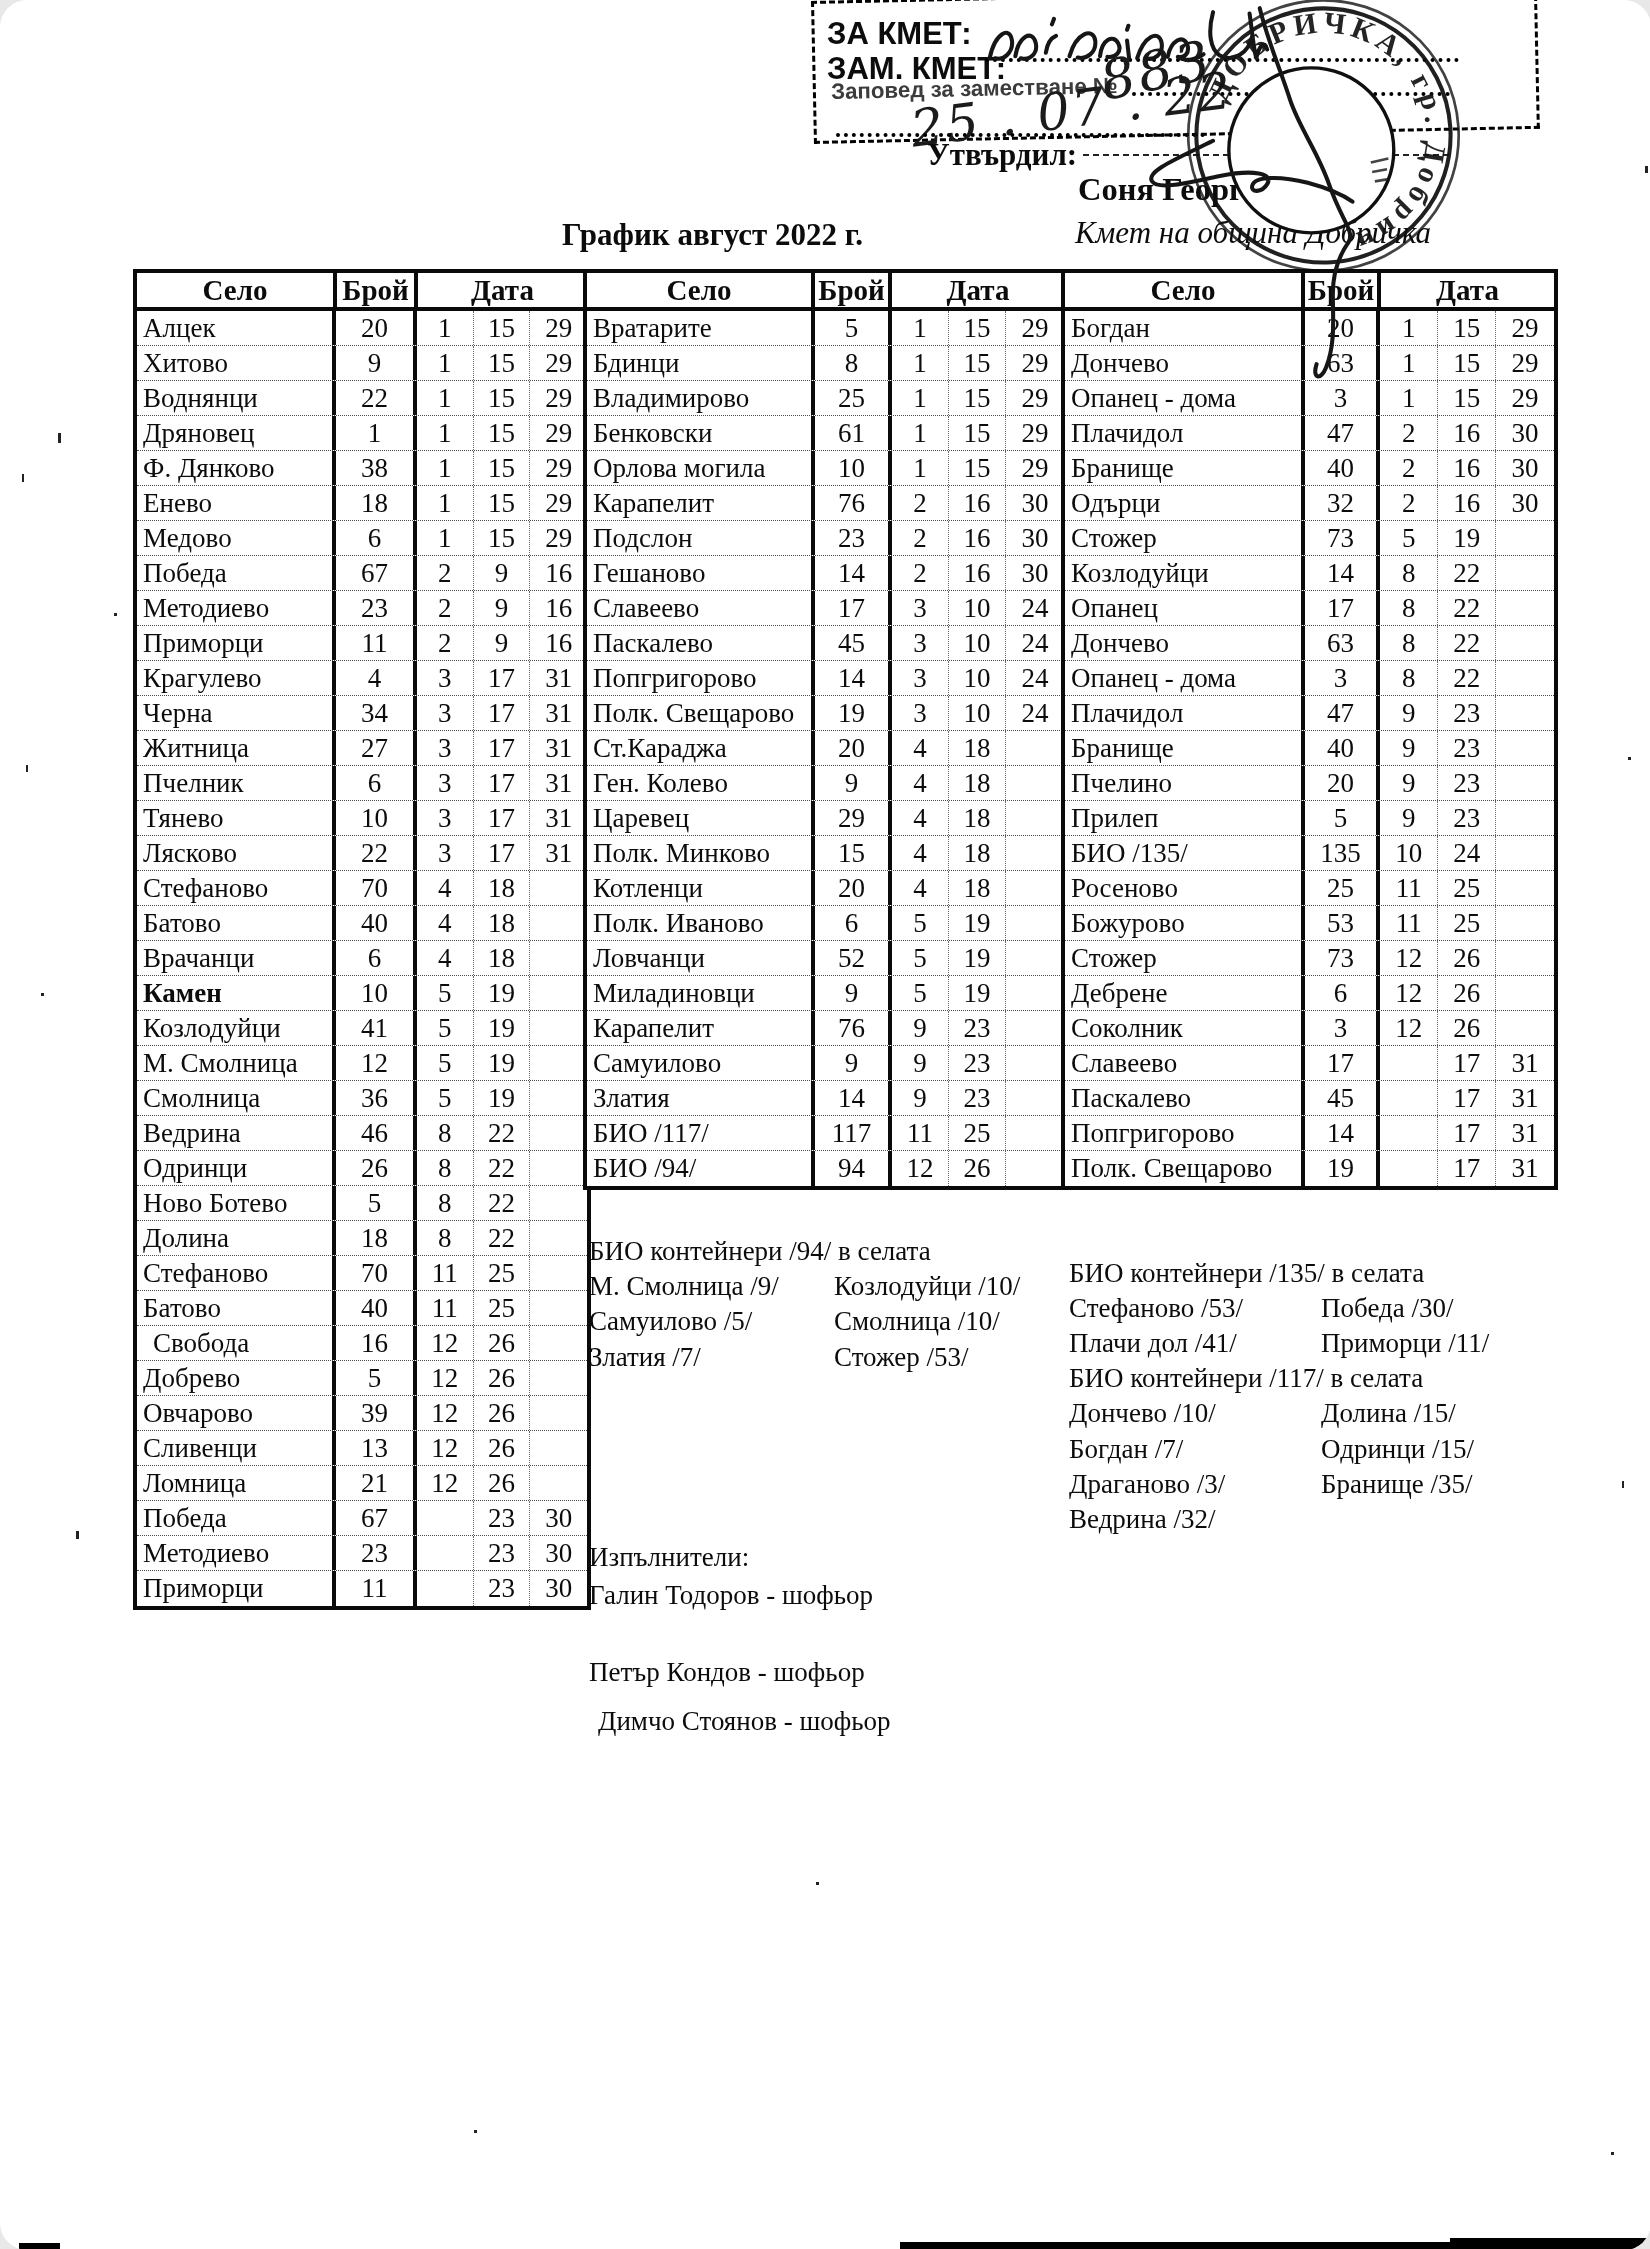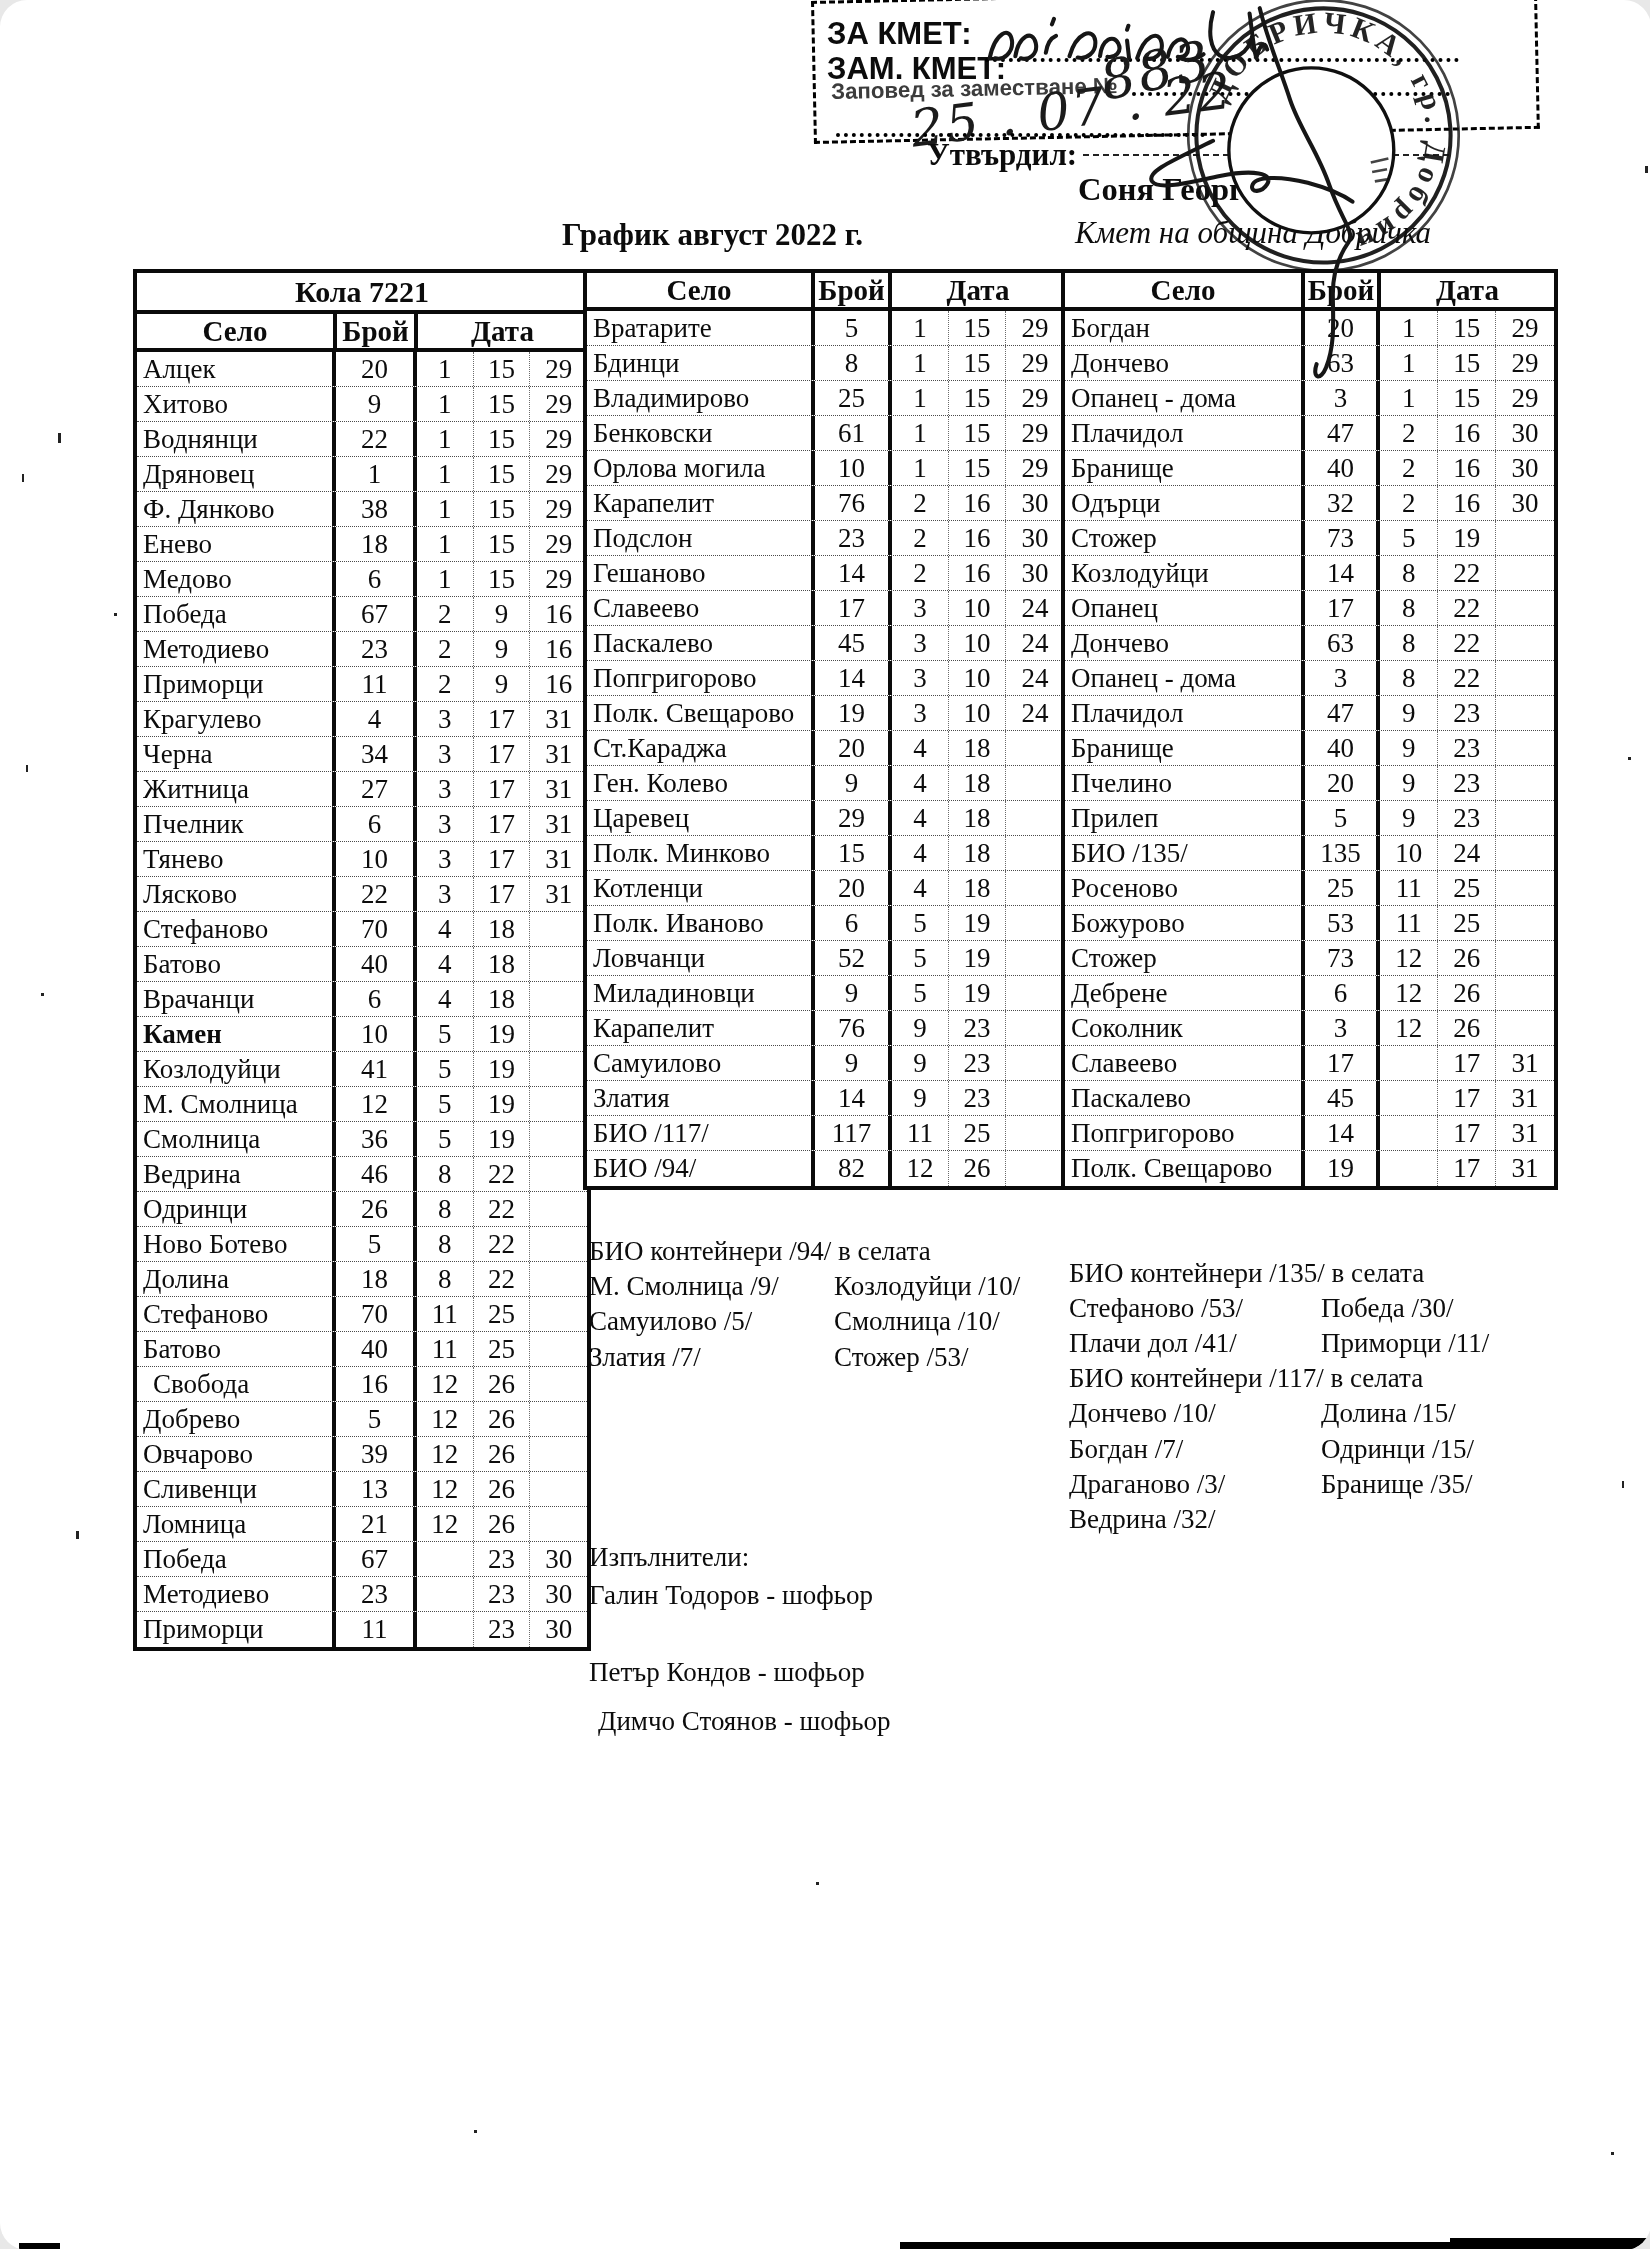--- a/index.html
+++ b/index.html
@@ -86,21 +86,20 @@
       <path d="M 1462 86 C 1470 48 1492 38 1495 60 C 1497 78 1482 90 1470 86 M 1500 83 C 1505 53 1525 43 1530 63 C 1534 80 1520 90 1508 86 M 1545 78 Q 1548 58 1560 53 M 1554 36 l 3 -8 M 1580 83 C 1590 48 1615 40 1618 60 C 1620 78 1605 88 1592 85 M 1625 83 C 1628 58 1645 50 1652 64 C 1658 76 1648 86 1636 84 M 1665 60 L 1668 86 M 1665 44 l 2 -6 M 1680 86 C 1690 53 1712 43 1716 63 C 1719 80 1705 90 1692 86 M 1725 84 C 1730 60 1748 50 1754 66 C 1758 78 1750 86 1740 84 C 1752 92 1768 88 1778 80 M 1792 18 C 1784 48 1788 73 1802 82 C 1822 93 1845 78 1850 53 M 1846 20 C 1850 48 1852 73 1856 86 C 1860 68 1868 58 1872 73"></path>
 
       <path d="M 1792 208 C 1742 233 1692 253 1702 268 C 1712 282 1762 268 1802 260 C 1852 250 1882 256 1872 272 C 1864 285 1847 285 1850 274 C 1854 260 1892 260 1932 270 C 1962 278 1984 288 1998 298"></path>
 
       <path d="M 1861 12 C 1872 58 1892 104 1906 148 C 1920 190 1948 226 1964 274 C 1982 326 2002 342 1992 358 C 1978 378 1969 400 1969 434 C 1969 470 1973 508 1959 543 C 1951 563 1938 559 1945 538"></path>
     </g>
   </svg>
 
   <div id="tables-root">
       <div class="sec" style="left: 133px; width: 450px;">
-        <div class="kola">Кола 7221</div>
         <div class="heads">
           <div class="hcell hsep" style="width: 200px;">Село</div>
           <div class="hcell hsep" style="width: 81px;">Брой</div>
           <div class="hcell" style="flex: 1 1 0%;">Дата</div>
         </div>
         <div class="trow">
           <div class="cell cv" style="width: 200px;">Алцек</div>
           <div class="cell cb" style="width: 81px;">20</div>
           <div class="cell cd cdsep" style="width: 57px;">1</div>
           <div class="cell cd cdsep" style="width: 57px;">15</div>
@@ -528,21 +527,21 @@
         </div>
         <div class="trow">
           <div class="cell cv" style="width: 228px;">БИО /117/</div>
           <div class="cell cb" style="width: 77px;">117</div>
           <div class="cell cd cdsep" style="width: 57px;">11</div>
           <div class="cell cd cdsep" style="width: 57px;">25</div>
           <div class="cell cd" style="width: 58px;"></div>
         </div>
         <div class="trow">
           <div class="cell cv" style="width: 228px;">БИО /94/</div>
-          <div class="cell cb" style="width: 77px;">82</div>
+          <div class="cell cb" style="width: 77px;">94</div>
           <div class="cell cd cdsep" style="width: 57px;">12</div>
           <div class="cell cd cdsep" style="width: 57px;">26</div>
           <div class="cell cd" style="width: 58px;"></div>
         </div>
       </div>
       <div class="sec" style="left: 1061px; width: 489px;">
         <div class="heads">
           <div class="hcell hsep" style="width: 240px;">Село</div>
           <div class="hcell hsep" style="width: 76px;">Брой</div>
           <div class="hcell" style="flex: 1 1 0%;">Дата</div>

